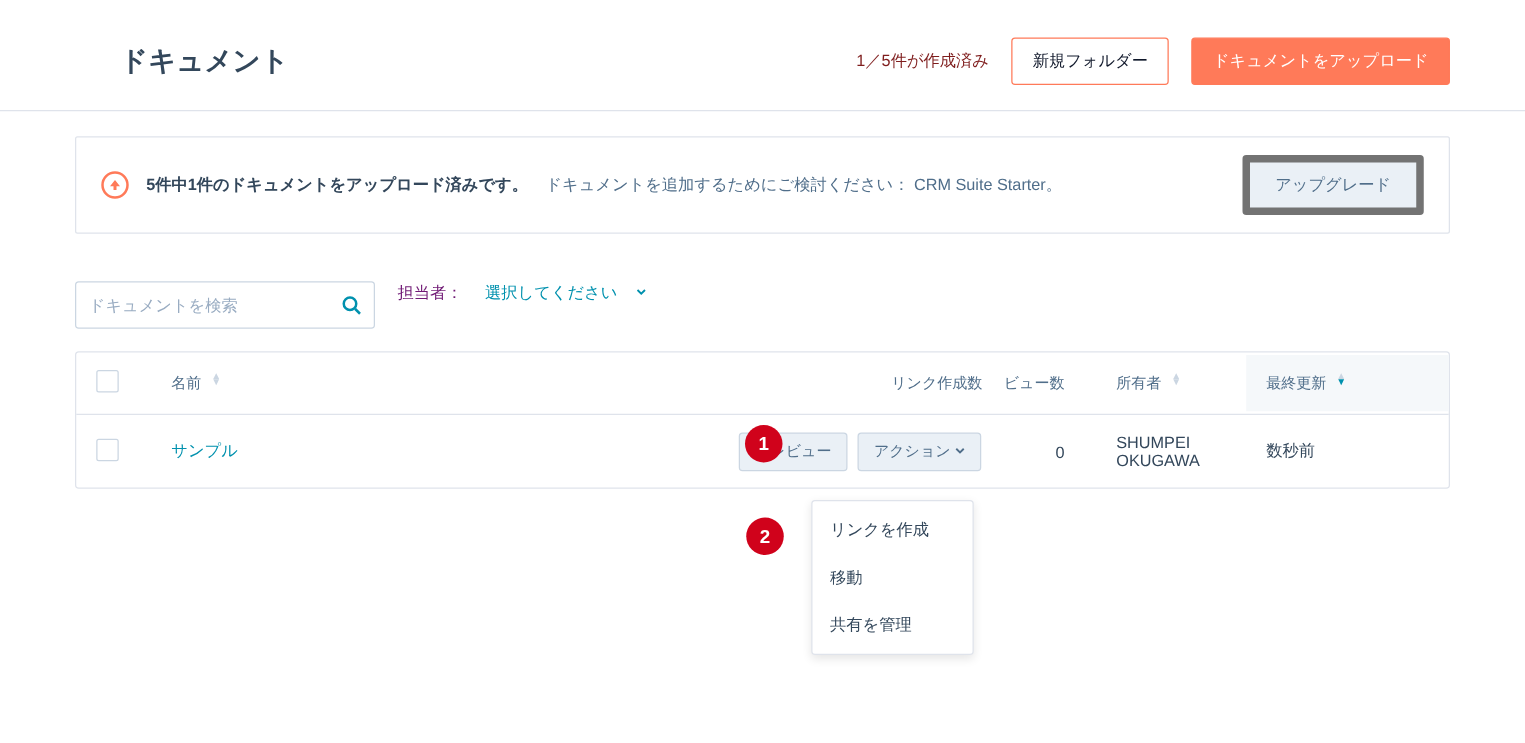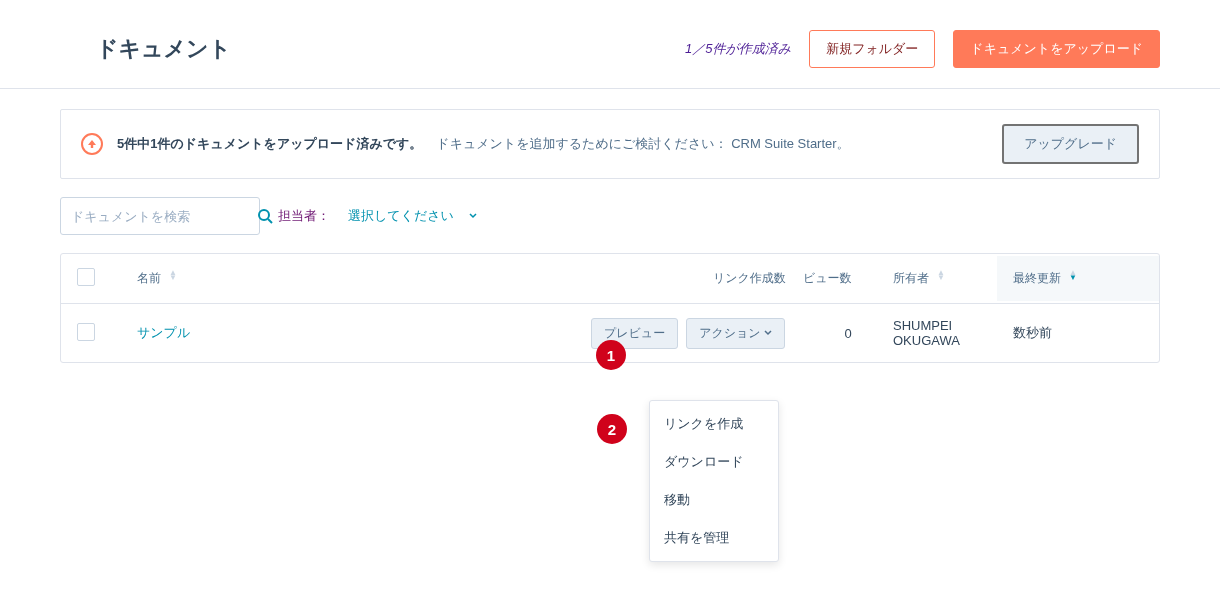--- a/index.html
+++ b/index.html
@@ -25,36 +25,35 @@
     font-weight: 600;
     color: #33475b;
   }
   .header-right {
     display: flex;
     align-items: center;
     gap: 18px;
   }
   .status-text {
     font-size: 13px;
-    color: #4c1d95;
-    font-style: italic;
+    color: #7f1d1d;
   }
   .btn {
     display: inline-flex;
     align-items: center;
     justify-content: center;
     border-radius: 3px;
     font-size: 13px;
     padding: 9px 16px;
     cursor: pointer;
     border: 1px solid transparent;
     white-space: nowrap;
   }
   .btn-outline-orange {
-    color: #7f1d1d;
+    color: #0f172a;
     border: 1px solid #ff7a59;
     background: #fff;
   }
   .btn-fill-orange {
     background: #ff7a59;
     color: #fff;
     border: 1px solid #ff7a59;
   }
   .divider-line {
     height: 1px;
@@ -120,36 +119,37 @@
     color: #33475b;
     font-size: 13px;
   }
   .notice-sub {
     color: #506e8a;
     font-size: 13px;
   }
   .btn-gray {
     background: #eaf0f6;
     color: #506e8a;
-    border: 2px solid #737373;
+    border: 6px solid #737373;
     padding: 9px 20px;
   }
   .filter-row {
     display: flex;
     align-items: center;
     gap: 18px;
     margin-bottom: 18px;
   }
   .search-box {
     display: flex;
     align-items: center;
     border: 1px solid #cbd6e2;
     border-radius: 3px;
     height: 38px;
-    width: 200px;
+    width: 240px;
+    margin-top: 20px;
   }
   .search-box input {
     border: none;
     outline: none;
     flex: 1;
     padding: 0 10px;
     font-size: 13px;
     color: #33475b;
     background: transparent;
   }
@@ -381,19 +381,18 @@
       <div class="cell cell-center">0</div>
       <div class="cell cell-center">0</div>
       <div class="cell">SHUMPEI OKUGAWA</div>
       <div class="cell">数秒前</div>
     </div>
   </div>
 </div>
 
 <div class="dropdown-menu">
   <div class="item">リンクを作成</div>
-  <div class="item">ダウンロード</div>
   <div class="item">移動</div>
   <div class="item">共有を管理</div>
 </div>
 
 <div class="callout-badge badge-1">1</div>
 <div class="callout-badge badge-2">2</div>
 
 </body></html>

